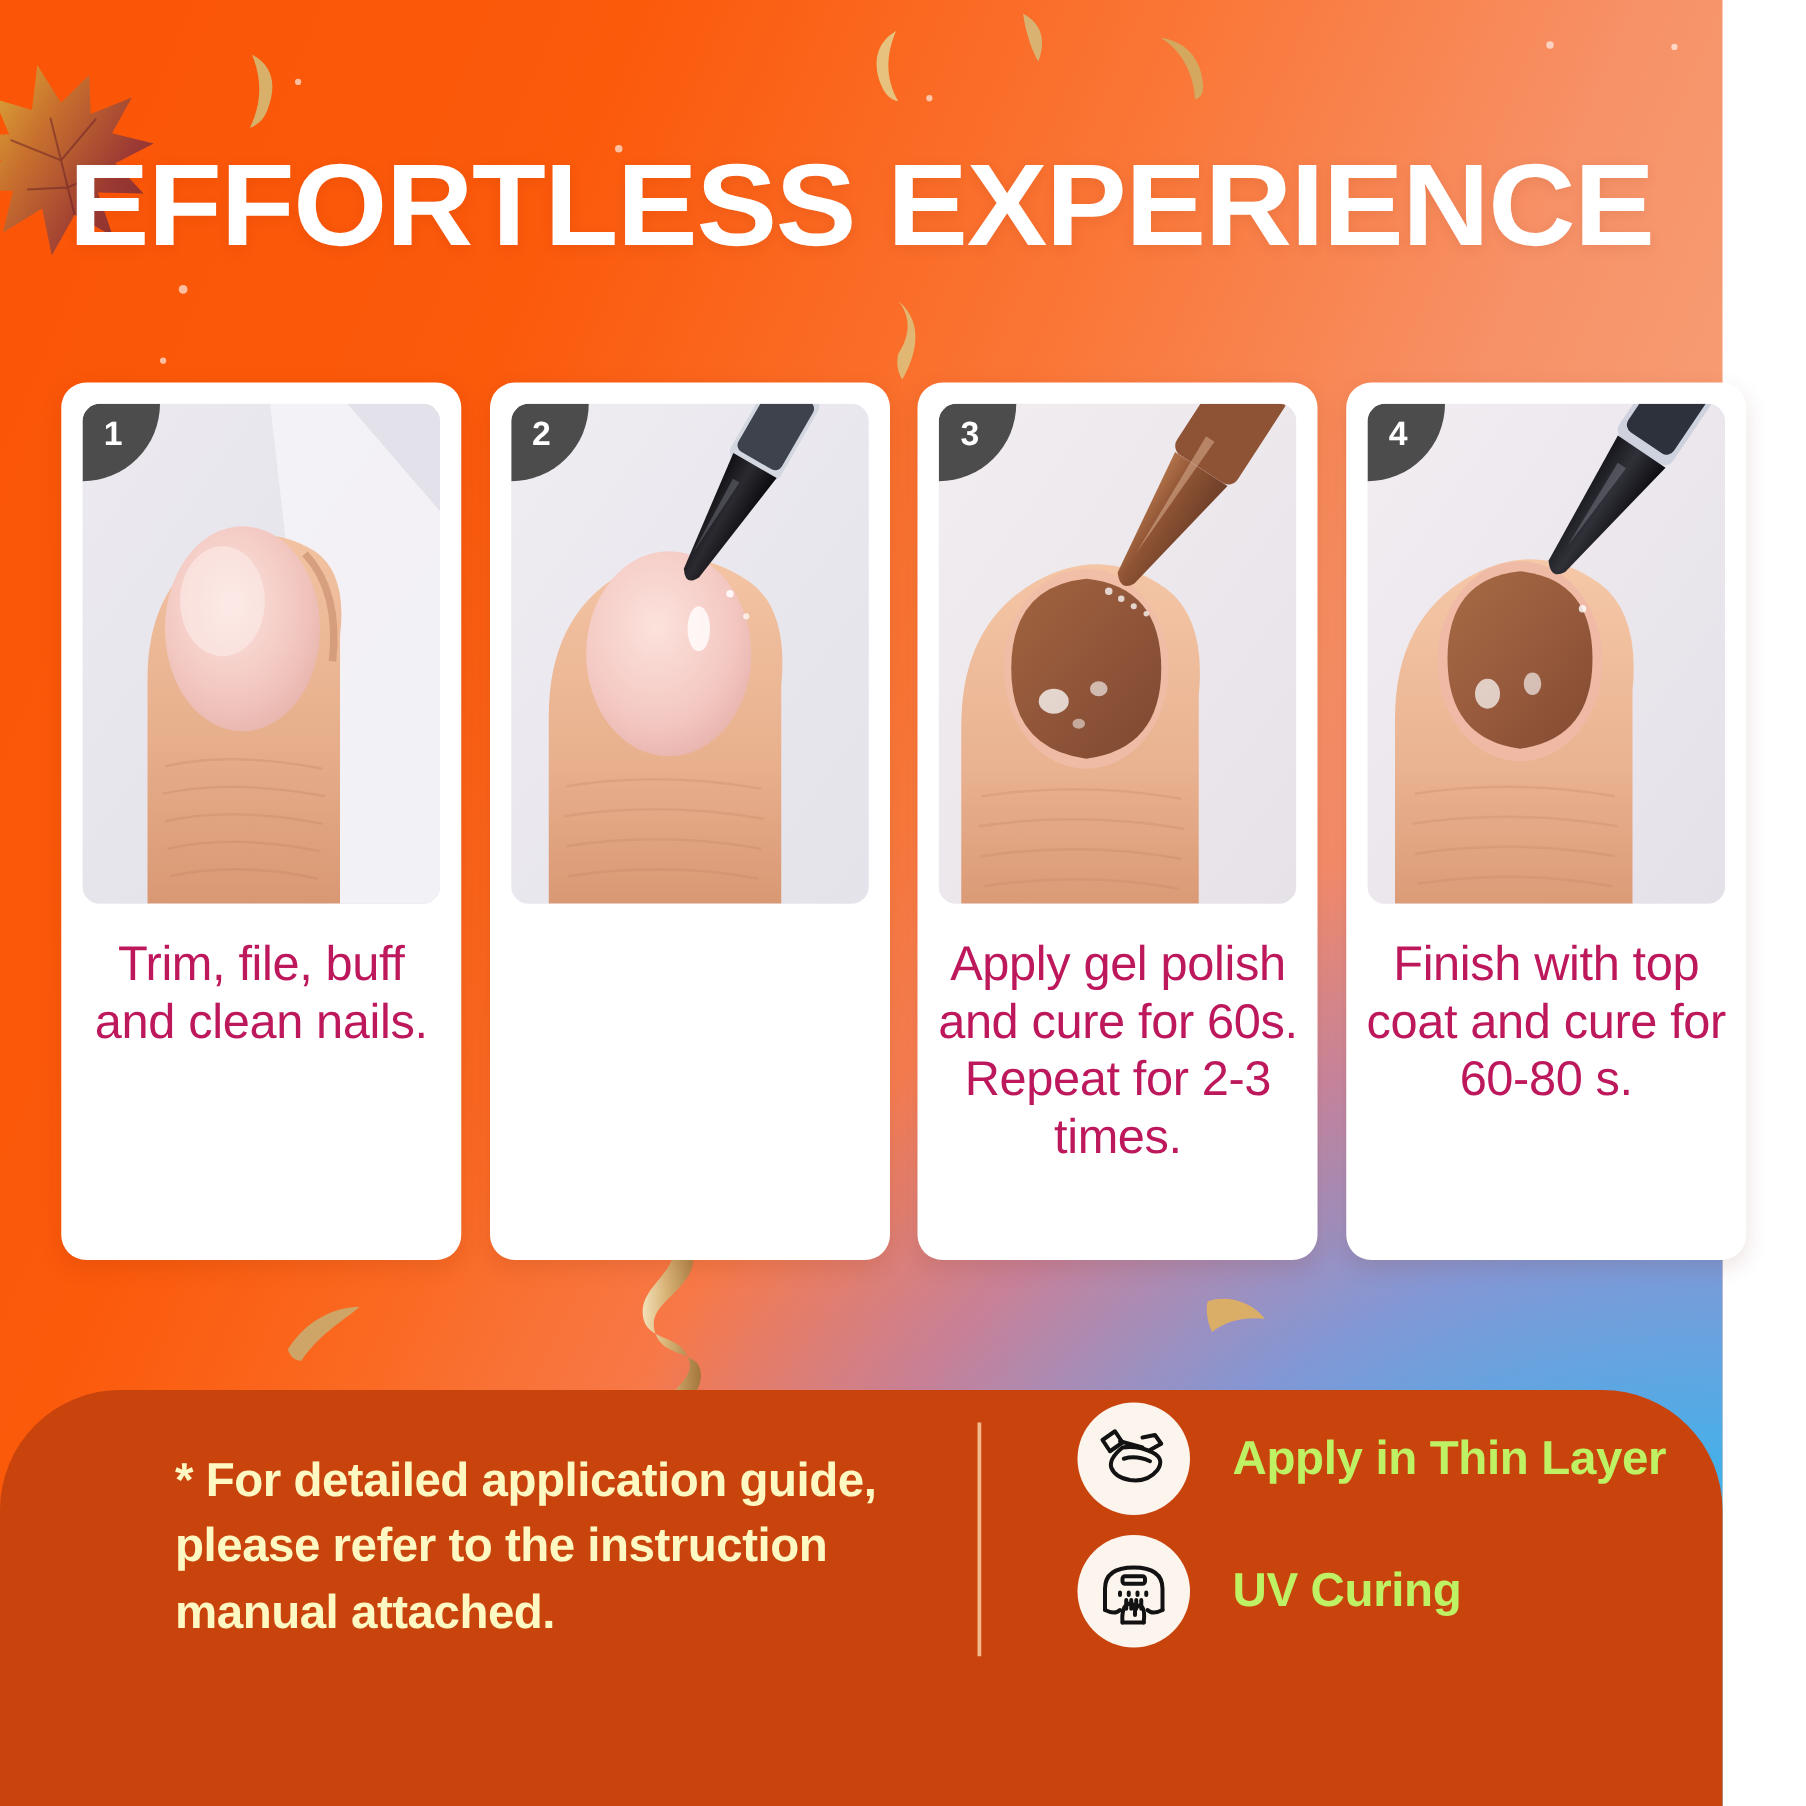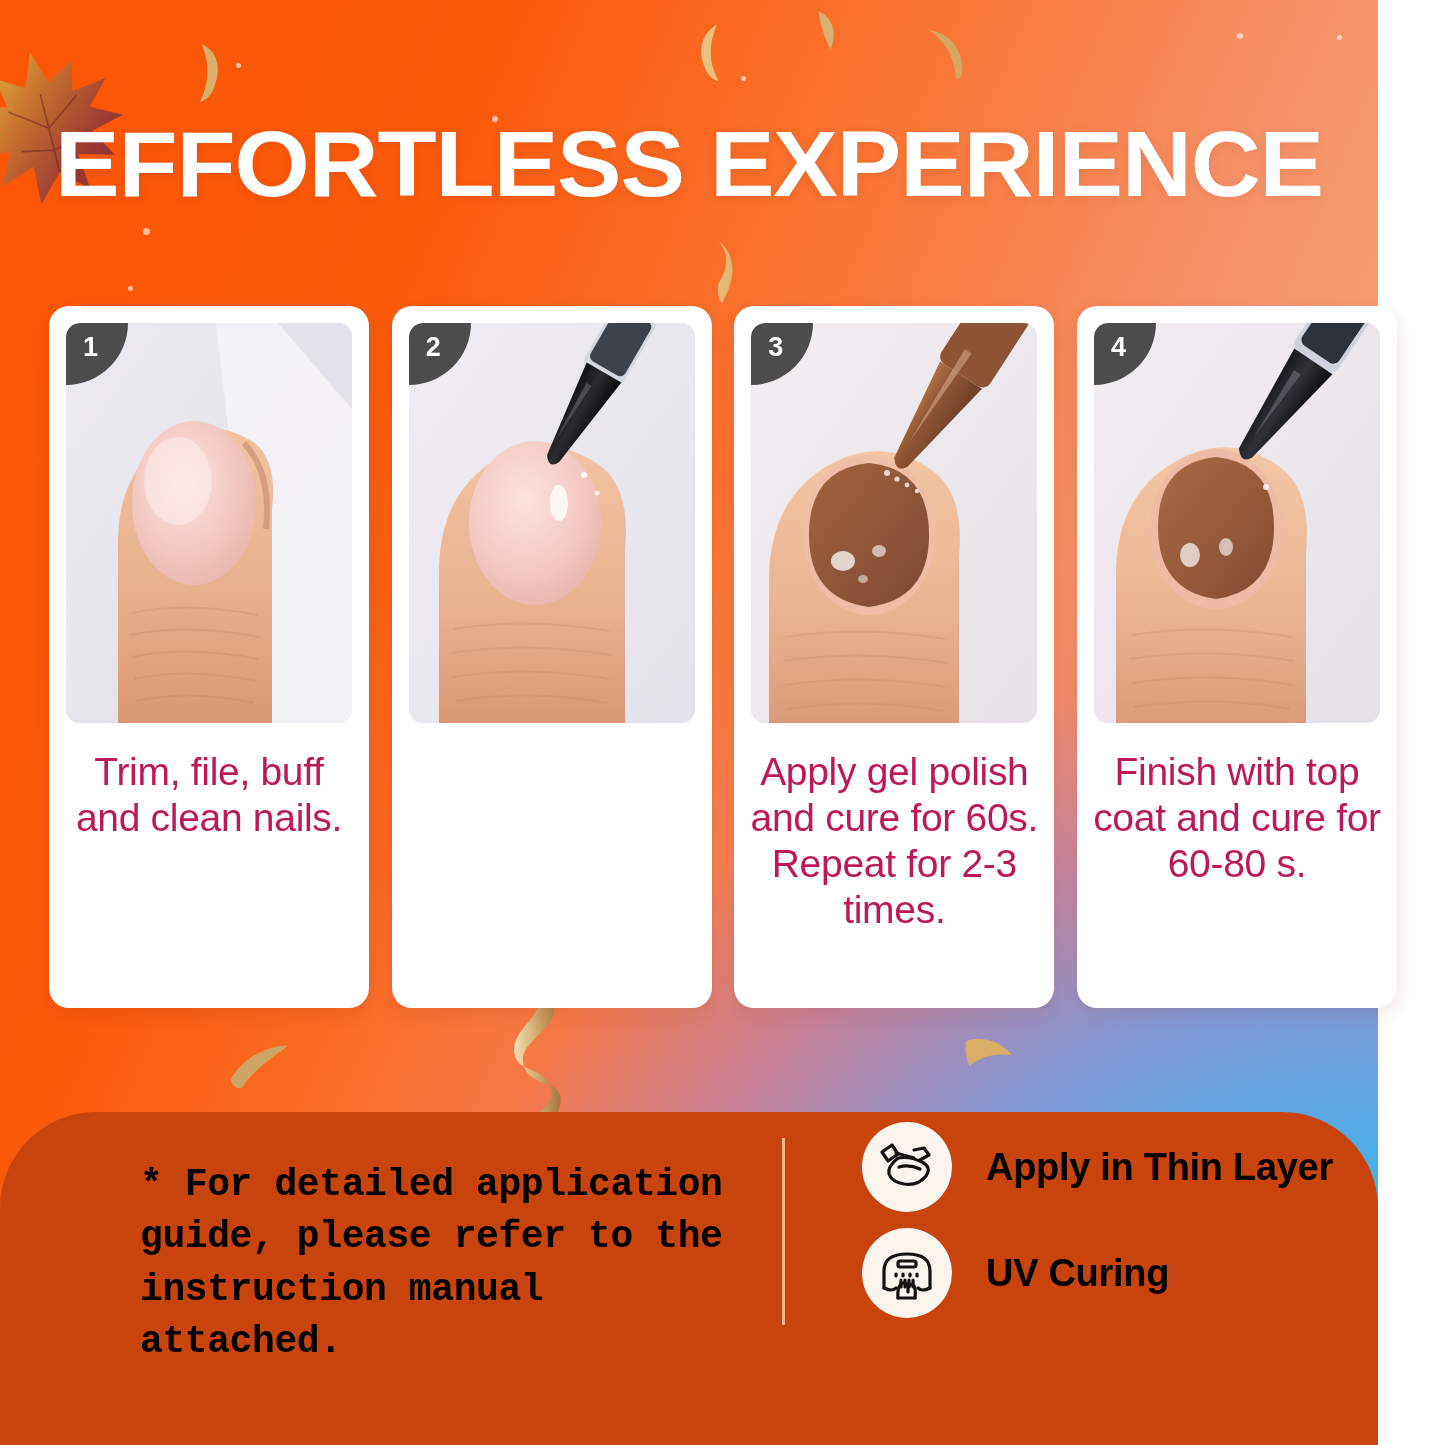--- a/index.html
+++ b/index.html
@@ -118,26 +118,25 @@
   .footer-inner{
     position:relative;
     height:100%;
     display:flex;
     align-items:center;
   }
   .note{
     position:absolute;
     left:140px; top:47px;
     width:600px;
-    color:#000000;
+    color:#fef9c3;
     font-size:38px;
     line-height:1.38;
     font-weight:bold;
     letter-spacing:-0.4px;
-    font-family:Liberation Mono, monospace;
   }
   .divider{
     position:absolute;
     left:782px; top:26px;
     width:3px; height:187px;
     background:#F6C79B;
     opacity:.9;
   }
   .feats{
     position:absolute;
@@ -149,21 +148,21 @@
   .feat{ display:flex; align-items:center; gap:34px; }
   .feat-icon{
     width:90px; height:90px;
     border-radius:50%;
     background:#FCF5EE;
     display:flex; align-items:center; justify-content:center;
     flex:0 0 auto;
   }
   .feat-icon svg{ display:block; }
   .feat-label{
-    color:#000000;
+    color:#bef264;
     font-size:38px;
     font-weight:bold;
     letter-spacing:-0.3px;
     white-space:nowrap;
   }
 </style>
 </head>
 <body>
 
 <div id="stage">

